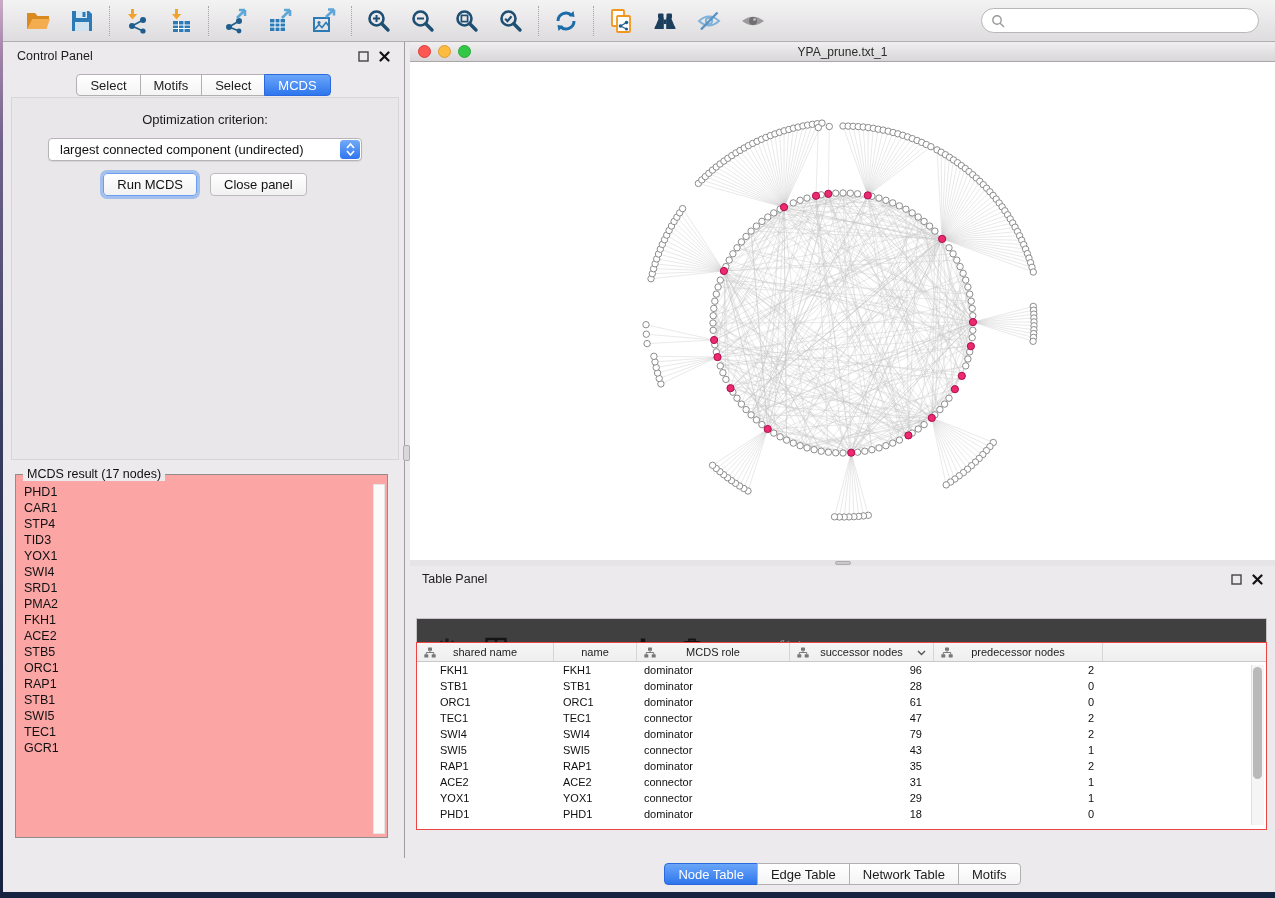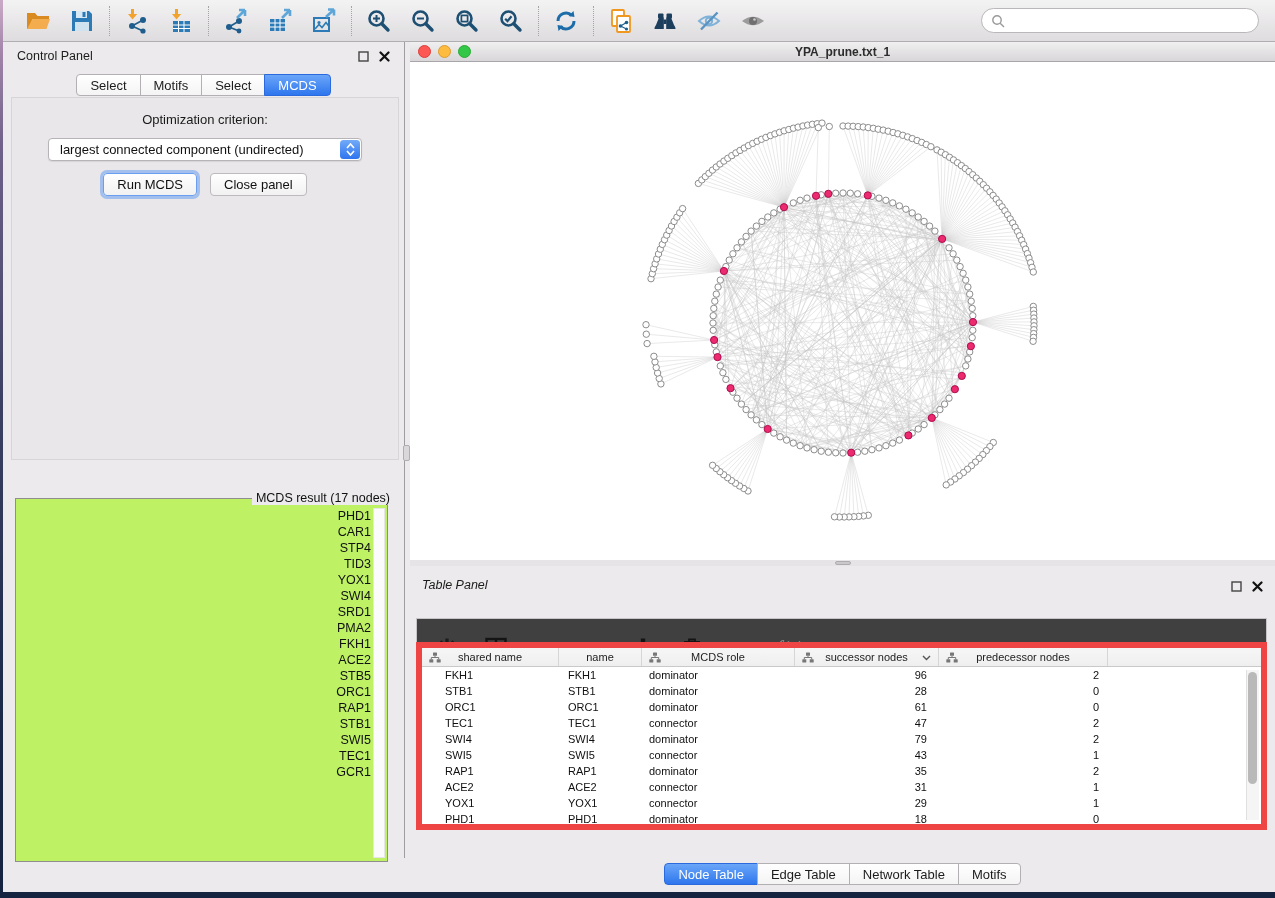--- a/index.html
+++ b/index.html
@@ -42,56 +42,56 @@
     border:1px solid #b6b4b6; border-radius:4px; display:flex; align-items:center;
     padding:0 26px 0 11px; cursor:pointer; box-shadow:0 1px 1px rgba(0,0,0,.08); }
   .dropdown .dd-text { font-size:13px; color:#111; white-space:nowrap; }
   .dd-stepper { position:absolute; right:1px; top:1px; width:20px; height:19px; border-radius:3.5px;
     background:linear-gradient(#71abf8,#2f74ef); display:flex; flex-direction:column;
     align-items:center; justify-content:center; gap:1px; }
   .btn-row { margin-top:12px; display:flex; justify-content:center; gap:13px; }
   .mac-btn { height:23px; padding:0 13px; font-size:13px; color:#111; background:linear-gradient(#ffffff,#f1f1f1);
     border:1px solid #bcbabc; border-radius:4px; cursor:pointer; font-family:"Liberation Sans",sans-serif; }
   .mac-btn.focused { border-color:#6a9ef0; box-shadow:0 0 0 3px rgba(106,158,240,.55); }
-  fieldset.result-box { position:absolute; left:12px; top:449px; width:373px; height:371px;
-    border:1px solid #8f8d8f; background:#bef264;text-align:right; }
+  fieldset.result-box { position:absolute; left:12px; top:425px; width:373px; height:371px;
+    border:1px solid #8f8d8f; background:#fca5a5; }
   fieldset.result-box legend { margin-left:7px; padding:0 4px; font-size:12.5px; color:#111; background:#eceaec; }
   .result-list { position:absolute; left:0; top:0; right:16px; bottom:0; overflow:hidden; padding:3px 0 0 8px; }
   .result-item { font-size:12.5px; line-height:16px; color:#111; }
   .result-scroll { position:absolute; right:2px; top:3px; bottom:3px; width:12px;
     background:#fbfbfb; border:1px solid #e6e6e6; }
 
   
   .right { position:absolute; left:407px; top:42px; width:865px; height:816px; }
   .net-titlebar { position:absolute; left:0; top:0; width:100%; height:20px;
     background:linear-gradient(#f1f0f1,#d8d6d8); border-bottom:1px solid #a8a6a8;
     display:flex; align-items:center; }
   .lights { position:absolute; left:8px; top:3px; display:flex; gap:7px; }
   .light { width:13px; height:13px; border-radius:50%; }
   .light.red    { background:#fc5753; border:1px solid #df3c38; }
   .light.yellow { background:#fdbc40; border:1px solid #de9c2e; }
   .light.green  { background:#33c748; border:1px solid #27aa35; }
-  .net-title { width:100%; text-align:center; font-size:12px; font-weight:bold; color:#2c2c2c; }
+  .net-title { width:100%; text-align:center; font-size:12px; font-weight:normal; color:#2c2c2c; }
   .net-canvas { position:absolute; left:0; top:20px; width:865px; height:498px; background:#fff; }
   .hsplit { position:absolute; left:0; top:518px; width:100%; height:6px; background:#e6e4e6; }
   .hsplit-handle { position:absolute; left:50%; top:1px; width:16px; height:4px; margin-left:-8px;
     background:#cac8ca; border:1px solid #aeacae; border-radius:2px; }
   .vsplit-handle { position:absolute; left:-7px; top:403px; width:7px; height:16px;
     background:#d9d7d9; border:1px solid #b0aeb0; border-radius:2px; }
 
   .table-head { position:absolute; left:0; top:524px; width:100%; height:26px;
-    display:flex; align-items:flex-end; padding:0 12px;font-style:italic; }
+    display:flex; align-items:center; padding:0 12px; }
   .table-toolbar { position:absolute; left:6px; top:552px; width:851px; height:60px;
     background:#404040; border:1px solid #c6c4c6; display:flex; align-items:center;
     gap:23px; padding-left:17px;margin-top:24px; }
   .tt-btn { width:26px; height:26px; display:flex; align-items:center; justify-content:center; cursor:pointer; }
   .fx { font-family:"Liberation Serif", serif; font-style:italic; font-size:19px; color:#9b9b9b; }
 
   .table-wrap { position:absolute; left:6px; top:600px; width:851px; height:188px;
-    background:#fff; border:6px solid #ef4444; overflow:hidden; }
+    background:#fff; border:1px solid #ef4444; overflow:hidden; }
   .thead { display:flex; height:19px; background:linear-gradient(#f6f6f6,#efefef);
     border-bottom:1px solid #c9c9c9; }
   .th { position:relative; display:flex; align-items:center; justify-content:center;
     font-size:11px; color:#1c1c1c; border-right:1px solid #d6d6d6; height:100%; }
   .th .col-icon { position:absolute; left:7px; top:4px; }
   .th .sort-icon { position:absolute; right:7px; top:7px; }
   .tr { display:flex; height:16px; align-items:center; }
   .td { font-size:11px; color:#101010; overflow:hidden; white-space:nowrap; }
   .td.c0 { padding-left:23px; }
   .td.c1 { padding-left:9px; }

